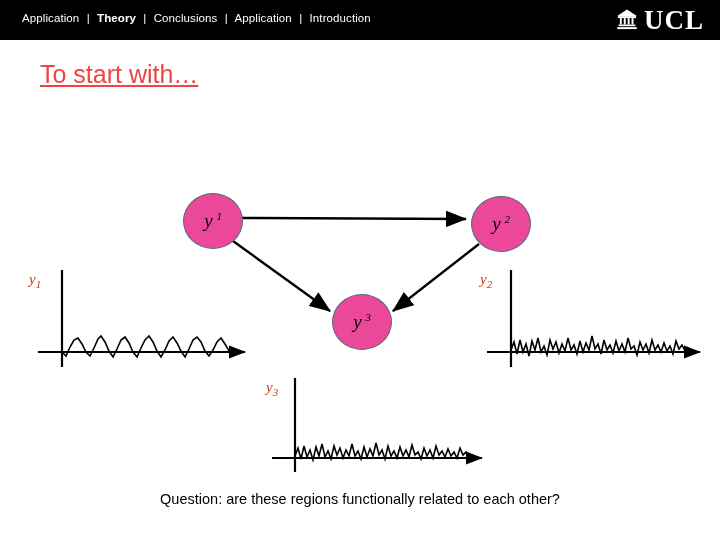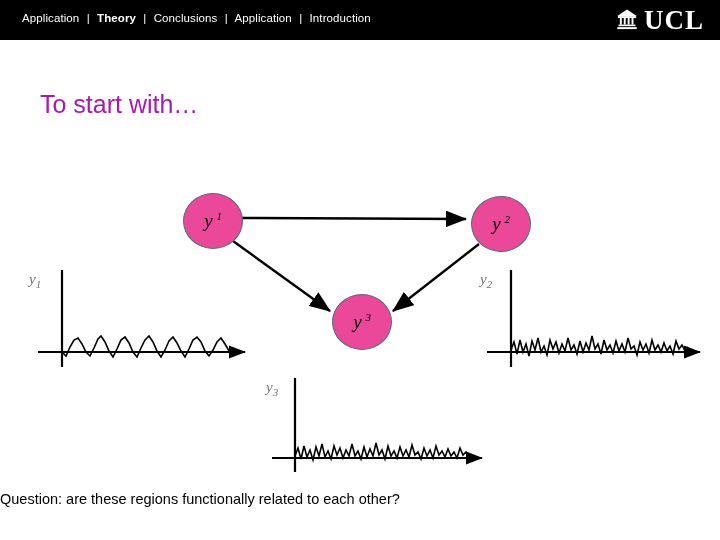--- a/index.html
+++ b/index.html
@@ -63,24 +63,25 @@
     font-size: 27px;
     font-weight: bold;
     letter-spacing: 1px;
     line-height: 1;
   }
 
   
   #title {
     position: absolute;
     left: 40px;
-    top: 90px;
+    top: 60px;
     font-size: 25px;
-    color: #a21caf;
+    color: #ef4444;
     font-family: "Liberation Sans", sans-serif;
+    text-decoration: underline;
   }
 
   
   #diagram {
     position: absolute;
     left: 0;
     top: 0;
     width: 720px;
     height: 540px;
     pointer-events: none;
@@ -109,34 +110,35 @@
 
   #node-y1 { left: 183px; top: 193px; width: 58px; height: 54px; }
   #node-y2 { left: 471px; top: 196px; width: 58px; height: 54px; }
   #node-y3 { left: 332px; top: 294px; width: 58px; height: 54px; }
 
   .sig-label {
     position: absolute;
     font-family: "Liberation Serif", serif;
     font-style: italic;
     font-size: 15px;
-    color: #737373;
+    color: #c2410c;
   }
   .sig-label sub {
     font-size: 11px;
   }
   #lbl-y1 { left: 29px; top: 271px; }
   #lbl-y2 { left: 480px; top: 271px; }
   #lbl-y3 { left: 266px; top: 379px; }
 
   #caption {
     position: absolute;
     left: 0;
     top: 491px;
     width: 720px;
+    text-align: center;
     font-size: 14.5px;
     color: #000000;
   }
 </style>
 </head>
 <body>
 
 <div id="topbar">
   <div id="nav">
     <span class="nav-item">Application</span>

